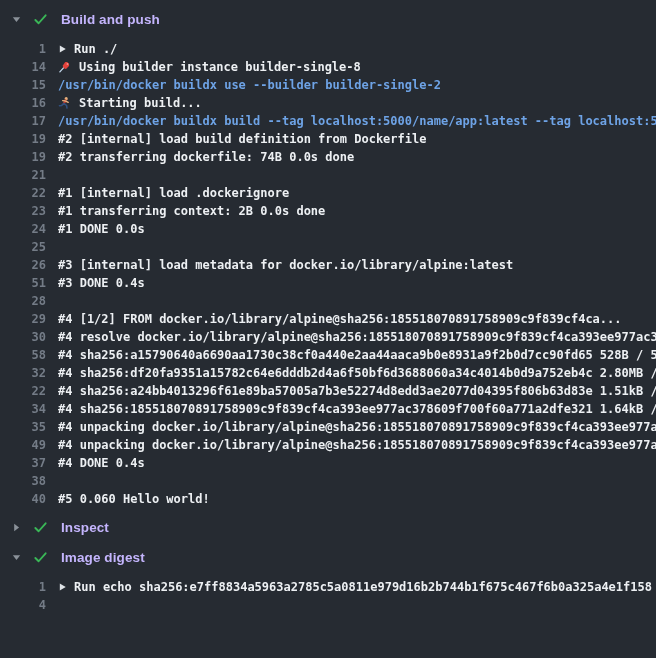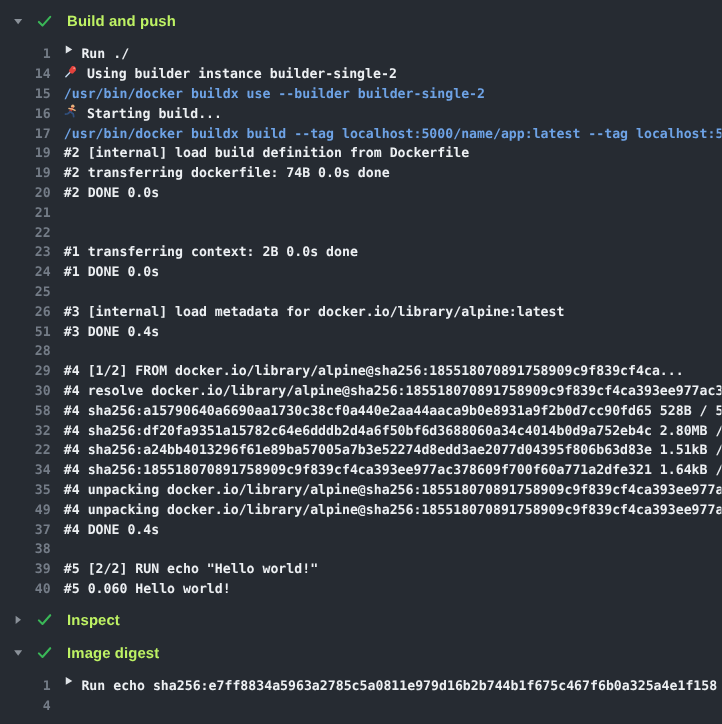--- a/index.html
+++ b/index.html
@@ -17,30 +17,30 @@
   .section-header {
     display: flex; align-items: center; height: 30px;
     padding-left: 10px; cursor: pointer; user-select: none;
   }
   .chev { width: 12px; height: 12px; flex: none; margin-right: 10px;
           display: flex; align-items: center; justify-content: center; }
   .check { width: 16px; height: 16px; flex: none; margin-right: 13px;
            display: flex; align-items: center; justify-content: center; }
   .section-title {
     font-family: "Liberation Sans", "DejaVu Sans", sans-serif;
-    font-weight: 700; font-size: 13.5px; color: #bef264; letter-spacing: .1px;
+    font-weight: 700; font-size: 13.5px; color: #c4b5fd; letter-spacing: .1px;
   }
   .log-lines { padding: 6px 0 4px 0; }
   .log-line {
     display: flex; align-items: center; height: 18px;
     font-size: 12px; font-weight: 700; line-height: 18px;
     color: var(--fg); overflow: hidden; white-space: pre;
   }
   .num { width: 46px; flex: none; text-align: right; color: var(--num); }
-  .content { margin-left: 12px; display: flex; align-items: flex-start; flex: none; }
+  .content { margin-left: 12px; display: flex; align-items: center; flex: none; }
   .txt { white-space: pre; }
   .log-line.command .txt { color: var(--cmd); }
   .play { width: 9px; height: 10px; flex: none; margin-right: 7px;
           display: flex; align-items: center; }
   .inline-icon { width: 13px; height: 14px; flex: none; margin-right: 8px;
                  display: flex; align-items: center; }
 </style>
 </head>
 <body>
 
@@ -60,53 +60,51 @@
         <span class="section-title">Build and push</span>
       </div>
       <div class="log-lines">
         <div class="log-line run"><span class="num">1</span><span class="content"><span class="play"><svg width="9" height="10" viewBox="0 0 10 10">
                 <path d="M2 1 L8.6 5 L2 9 Z" fill="#dfe3e7"></path>
               </svg></span><span class="txt">Run ./</span></span></div>
         <div class="log-line output"><span class="num">14</span><span class="content"><span class="inline-icon"><svg width="13" height="14" viewBox="0 0 14 14">
                 <path d="M2 12.2 L6.4 7.4" stroke="#c3d7ea" stroke-width="1.4" stroke-linecap="round"></path>
                 <path d="M7.6 2 C9.8 0.9 12.8 3.2 11.8 6 L9 9 C6.9 9.5 4.9 7.6 5.2 5.5 Z" fill="#e2423c"></path>
                 <circle cx="10.2" cy="3.8" r="1" fill="#f2918b"></circle>
-              </svg></span><span class="txt">Using builder instance builder-single-2</span></span></div>
+              </svg></span><span class="txt">Using builder instance builder-single-8</span></span></div>
         <div class="log-line command"><span class="num">15</span><span class="content"><span class="txt">/usr/bin/docker buildx use --builder builder-single-2</span></span></div>
         <div class="log-line output"><span class="num">16</span><span class="content"><span class="inline-icon"><svg width="13" height="14" viewBox="0 0 14 14">
                 <circle cx="8.8" cy="2.3" r="1.7" fill="#e8b27d"></circle>
                 <path d="M8.2 4.2 L6.3 7.6" stroke="#c23b2e" stroke-width="2.4" stroke-linecap="round"></path>
                 <path d="M8.3 5 L11 6.4" stroke="#e8b27d" stroke-width="1.4" stroke-linecap="round"></path>
                 <path d="M7.6 4.8 L5 4.4" stroke="#e8b27d" stroke-width="1.4" stroke-linecap="round"></path>
                 <path d="M6.3 7.6 L9.2 9.6 L9.7 12.4" stroke="#31507e" stroke-width="1.7" stroke-linecap="round" fill="none"></path>
                 <path d="M6.3 7.6 L3.9 9.6 L1.6 9.9" stroke="#31507e" stroke-width="1.7" stroke-linecap="round" fill="none"></path>
               </svg></span><span class="txt">Starting build...</span></span></div>
         <div class="log-line command"><span class="num">17</span><span class="content"><span class="txt">/usr/bin/docker buildx build --tag localhost:5000/name/app:latest --tag localhost:500</span></span></div>
         <div class="log-line output"><span class="num">19</span><span class="content"><span class="txt">#2 [internal] load build definition from Dockerfile</span></span></div>
         <div class="log-line output"><span class="num">19</span><span class="content"><span class="txt">#2 transferring dockerfile: 74B 0.0s done</span></span></div>
-        <div class="log-line output"><span class="num">20</span><span class="content"><span class="txt">#2 DONE 0.0s</span></span></div>
         <div class="log-line output"><span class="num">21</span><span class="content"><span class="txt"></span></span></div>
-        <div class="log-line output"><span class="num">22</span></div>
+        <div class="log-line output"><span class="num">22</span><span class="content"><span class="txt">#1 [internal] load .dockerignore</span></span></div>
         <div class="log-line output"><span class="num">23</span><span class="content"><span class="txt">#1 transferring context: 2B 0.0s done</span></span></div>
         <div class="log-line output"><span class="num">24</span><span class="content"><span class="txt">#1 DONE 0.0s</span></span></div>
         <div class="log-line output"><span class="num">25</span><span class="content"><span class="txt"></span></span></div>
         <div class="log-line output"><span class="num">26</span><span class="content"><span class="txt">#3 [internal] load metadata for docker.io/library/alpine:latest</span></span></div>
         <div class="log-line output"><span class="num">51</span><span class="content"><span class="txt">#3 DONE 0.4s</span></span></div>
         <div class="log-line output"><span class="num">28</span><span class="content"><span class="txt"></span></span></div>
         <div class="log-line output"><span class="num">29</span><span class="content"><span class="txt">#4 [1/2] FROM docker.io/library/alpine@sha256:185518070891758909c9f839cf4ca...</span></span></div>
         <div class="log-line output"><span class="num">30</span><span class="content"><span class="txt">#4 resolve docker.io/library/alpine@sha256:185518070891758909c9f839cf4ca393ee977ac37</span></span></div>
         <div class="log-line output"><span class="num">58</span><span class="content"><span class="txt">#4 sha256:a15790640a6690aa1730c38cf0a440e2aa44aaca9b0e8931a9f2b0d7cc90fd65 528B / 52</span></span></div>
         <div class="log-line output"><span class="num">32</span><span class="content"><span class="txt">#4 sha256:df20fa9351a15782c64e6dddb2d4a6f50bf6d3688060a34c4014b0d9a752eb4c 2.80MB / 2</span></span></div>
         <div class="log-line output"><span class="num">22</span><span class="content"><span class="txt">#4 sha256:a24bb4013296f61e89ba57005a7b3e52274d8edd3ae2077d04395f806b63d83e 1.51kB / 1</span></span></div>
         <div class="log-line output"><span class="num">34</span><span class="content"><span class="txt">#4 sha256:185518070891758909c9f839cf4ca393ee977ac378609f700f60a771a2dfe321 1.64kB / 1</span></span></div>
         <div class="log-line output"><span class="num">35</span><span class="content"><span class="txt">#4 unpacking docker.io/library/alpine@sha256:185518070891758909c9f839cf4ca393ee977ac</span></span></div>
         <div class="log-line output"><span class="num">49</span><span class="content"><span class="txt">#4 unpacking docker.io/library/alpine@sha256:185518070891758909c9f839cf4ca393ee977ac</span></span></div>
         <div class="log-line output"><span class="num">37</span><span class="content"><span class="txt">#4 DONE 0.4s</span></span></div>
         <div class="log-line output"><span class="num">38</span><span class="content"><span class="txt"></span></span></div>
-        <div class="log-line output"><span class="num">39</span><span class="content"><span class="txt">#5 [2/2] RUN echo "Hello world!"</span></span></div>
         <div class="log-line output"><span class="num">40</span><span class="content"><span class="txt">#5 0.060 Hello world!</span></span></div>
       </div>
     </section>
     <section>
       <div class="section-header">
         <span class="chev">
           <svg width="11" height="11" viewBox="0 0 12 12">
             <path d="M3.5 2 L8.8 6 L3.5 10 Z" fill="var(--chev)"></path>
           </svg>
         </span>

